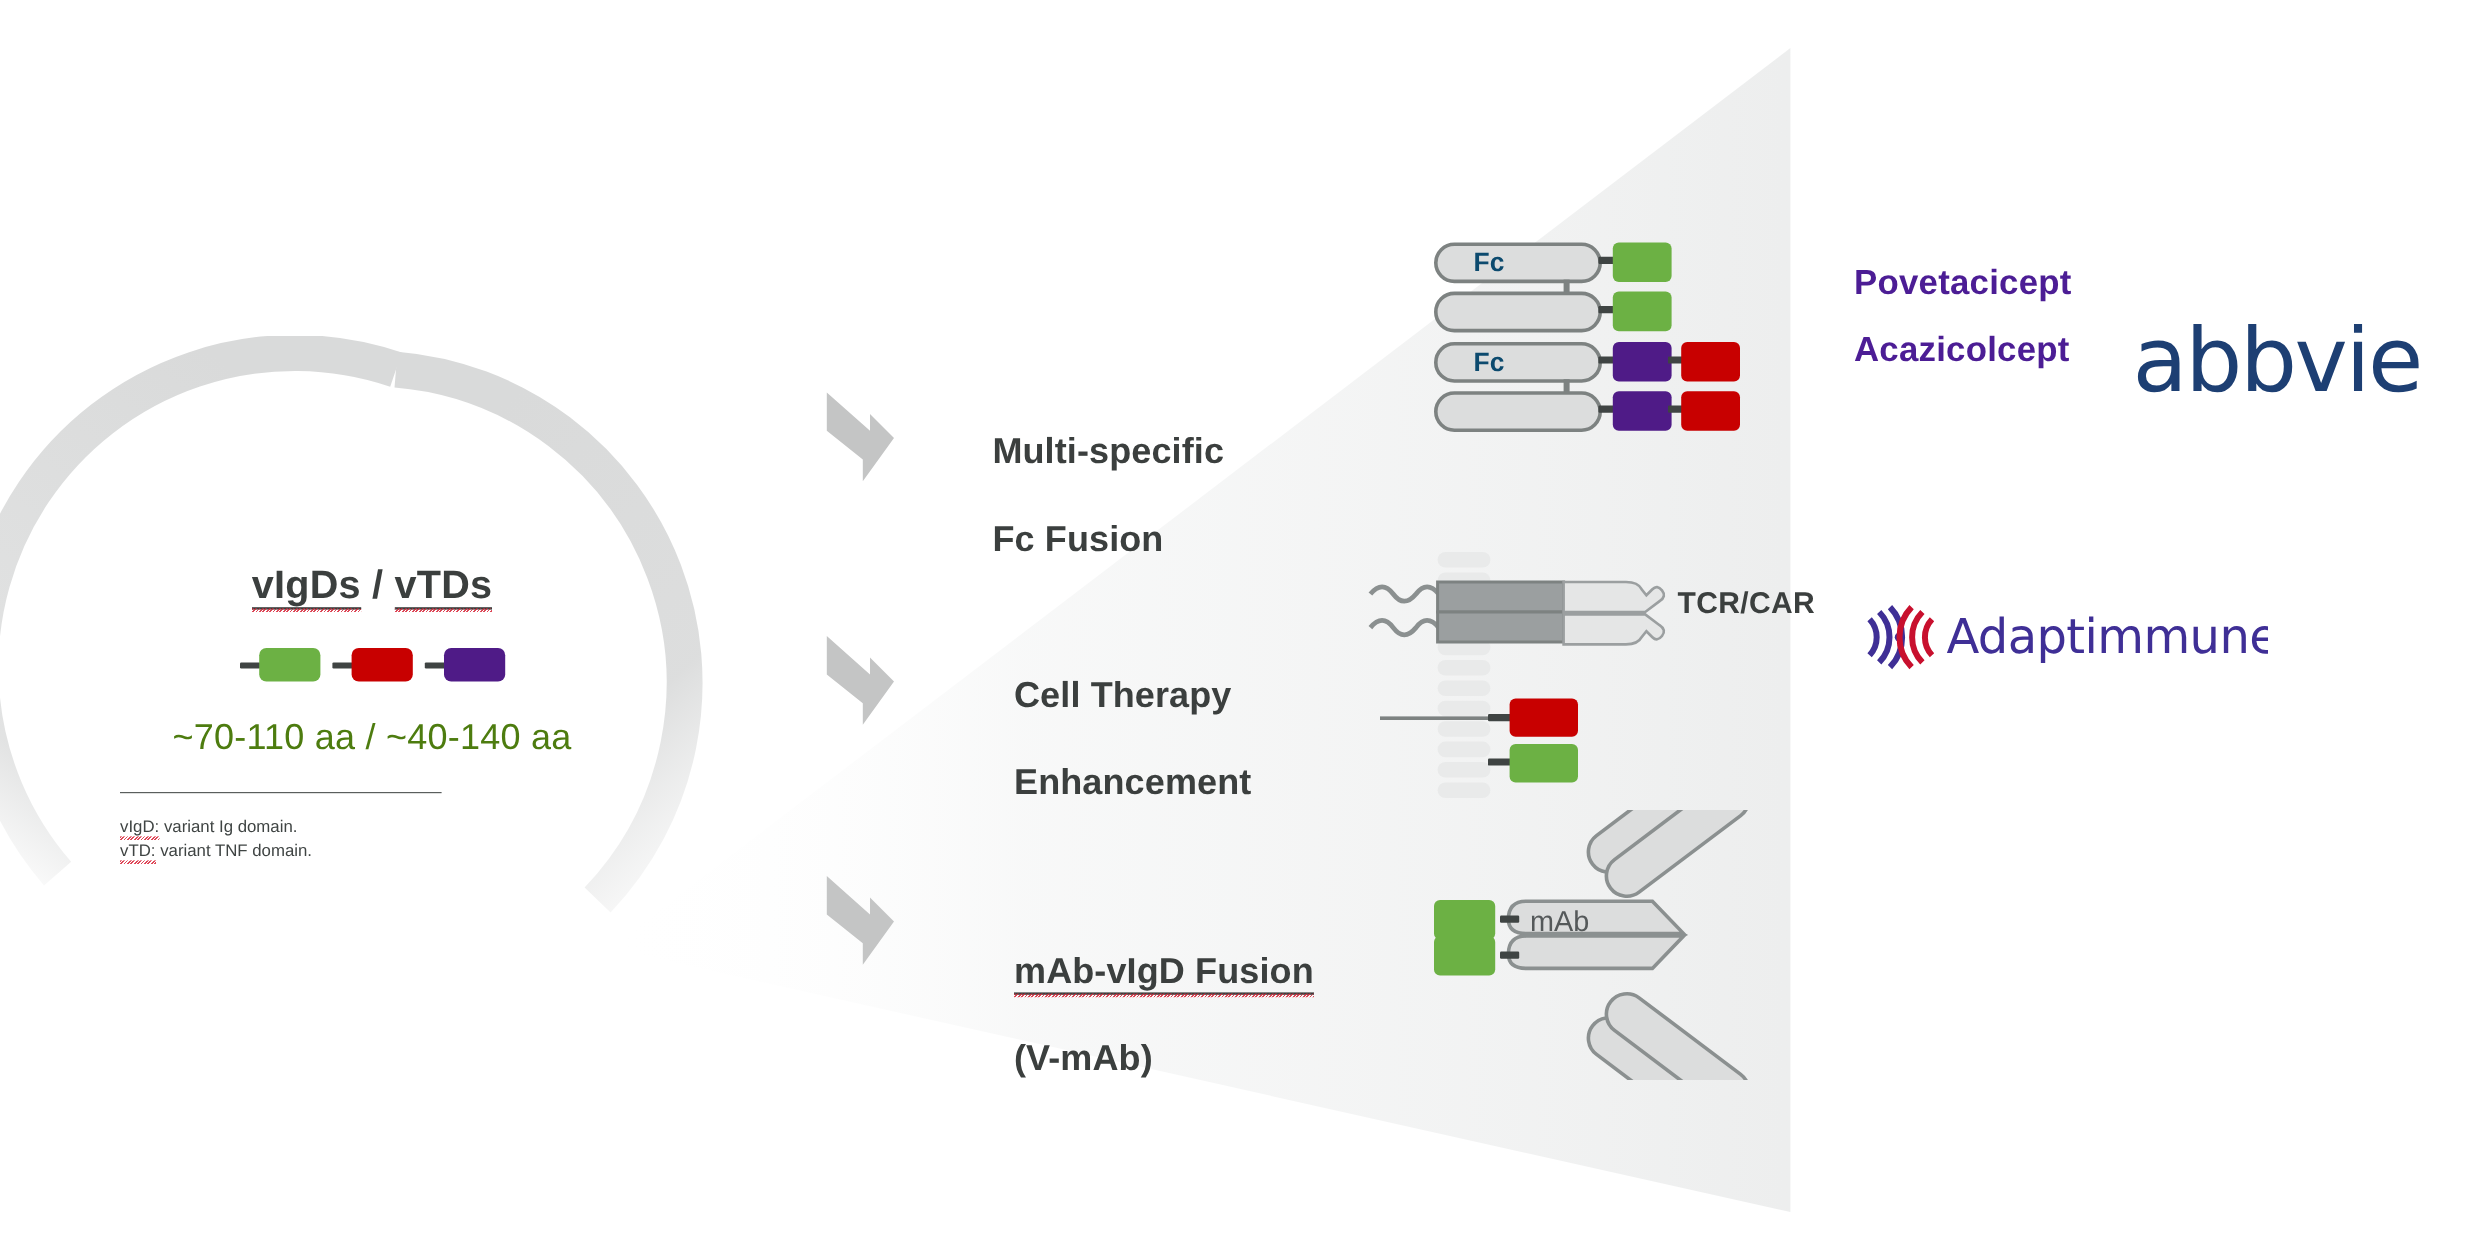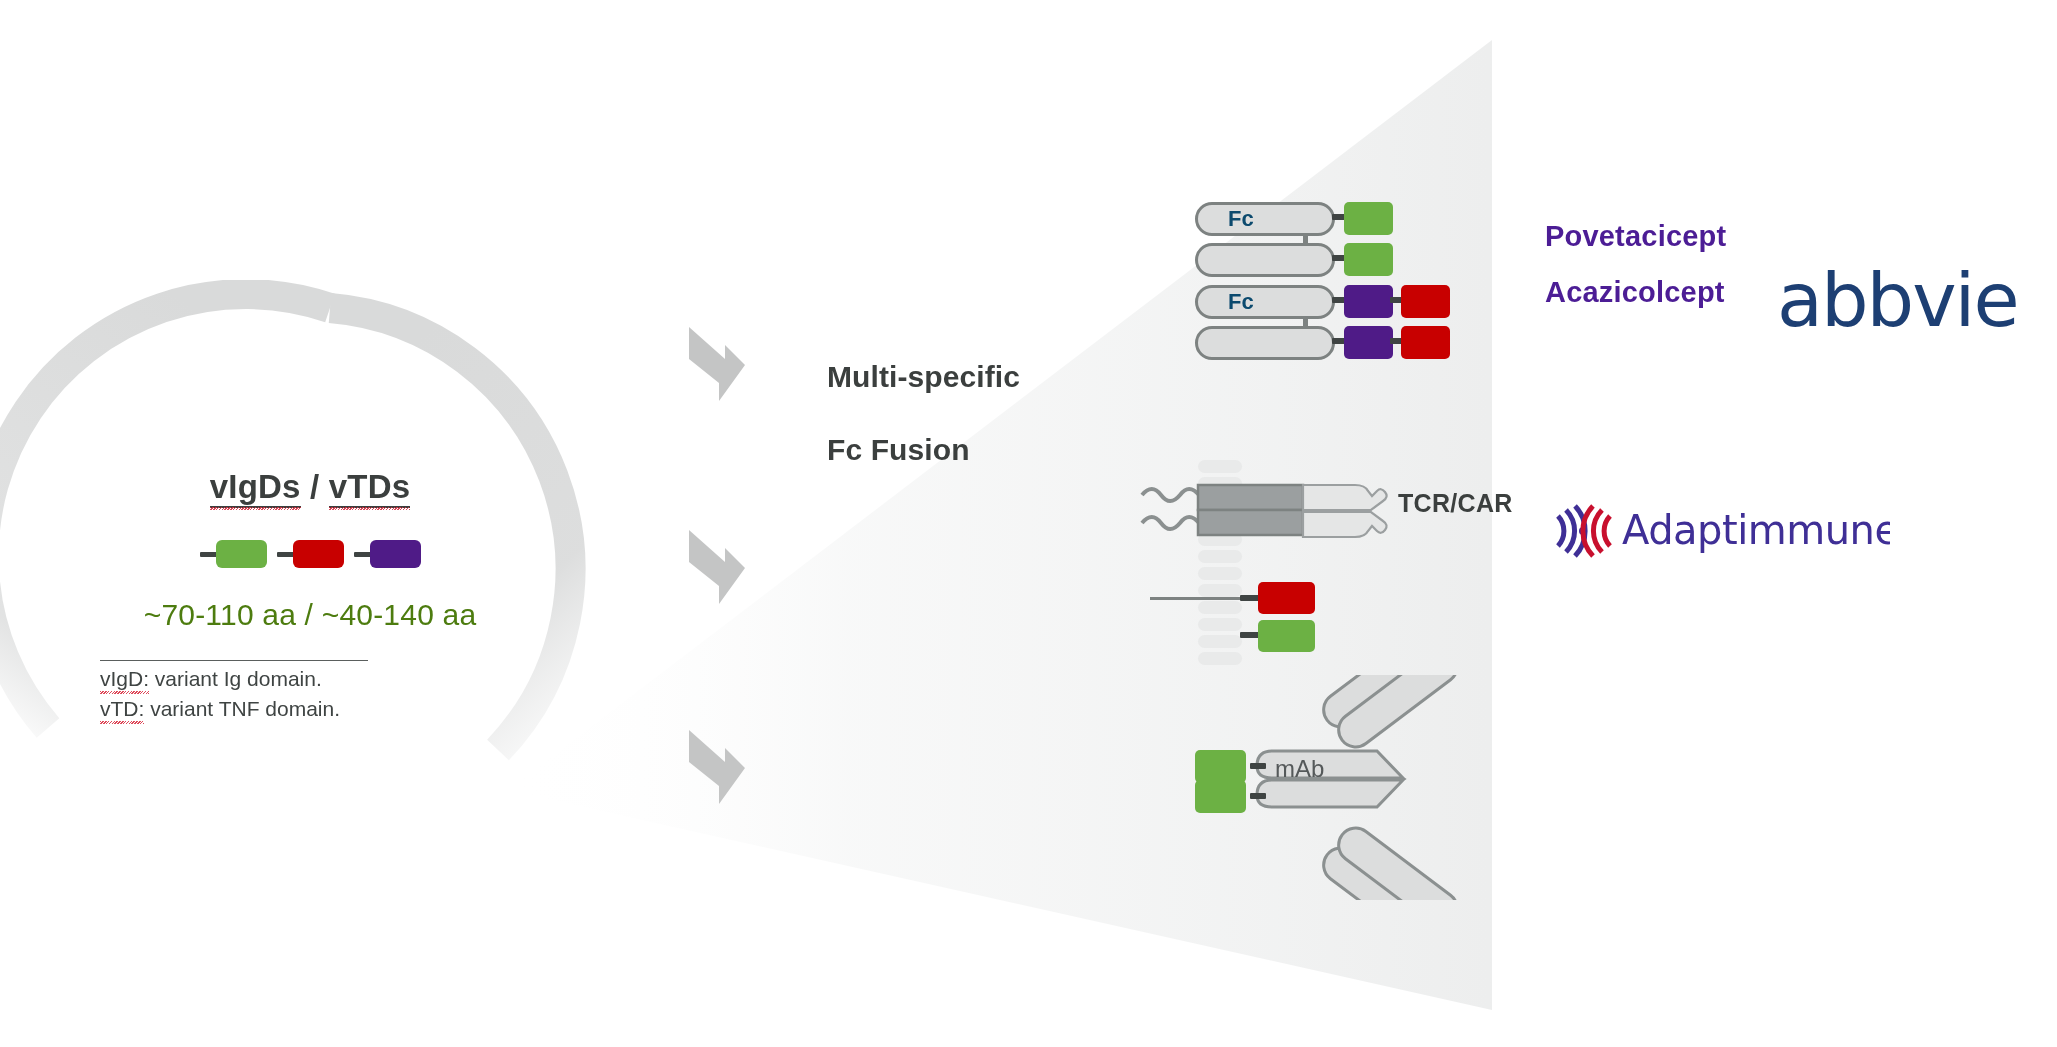--- a/index.html
+++ b/index.html
@@ -90,23 +90,23 @@
     letter-spacing: .2px;
   }
   #footnote-rule {
     margin: 28px auto 0 auto;
     width: 268px;
     height: 1px;
     background: #5a5e5d;
     margin-left: 0;
   }
   #footnotes {
-    margin-top: 3px;
+    margin-top: 17px;
     text-align: left;
-    font-size: 21px;
+    font-size: 14px;
     line-height: 1.45;
     color: #3f4443;
   }
   #footnotes .fn-term { position: relative; }
   .chevron { position: absolute; }
   .cat-label {
     position: absolute;
     font-size: 30px;
     font-weight: bold;
     color: #3b3f3e;
@@ -245,21 +245,29 @@
   </svg>
   <svg class="chevron" style="left:685px; top:728px; width:64px; height:78px;" viewBox="0 0 64 78" xmlns="http://www.w3.org/2000/svg">
     <path d="M 4 2 L 40 34 L 40 20 L 60 40 L 34 76 L 34 58 L 4 34 Z" fill="#c4c5c5"></path>
   </svg>
 
   <div class="cat-label" style="left:827px; top:322px;">
     <div>Multi-specific</div>
     <div>Fc Fusion</div>
   </div>
 
-
+  <div class="cat-label" style="left:845px; top:525px;">
+    <div>Cell Therapy</div>
+    <div>Enhancement</div>
+  </div>
+
+  <div class="cat-label" id="cat-label-3" style="left:845px; top:755px;">
+    <div><span class="ul squig">mAb-vIgD Fusion</span></div>
+    <div>(V-mAb)</div>
+  </div>
 
   <div class="abs" style="left:1195px; top:195px; width:300px; height:160px;">
 
     <div class="capsule" style="left:0px; top:7px; width:140px; height:34px;">
       <span class="cap-text">Fc</span>
     </div>
     <div class="hinge" style="left:108px; top:38px; height:14px;"></div>
     <div class="capsule" style="left:0px; top:48px; width:140px; height:34px;"></div>
 
     <div class="link" style="left:137px; top:19px; width:15px;"></div>

